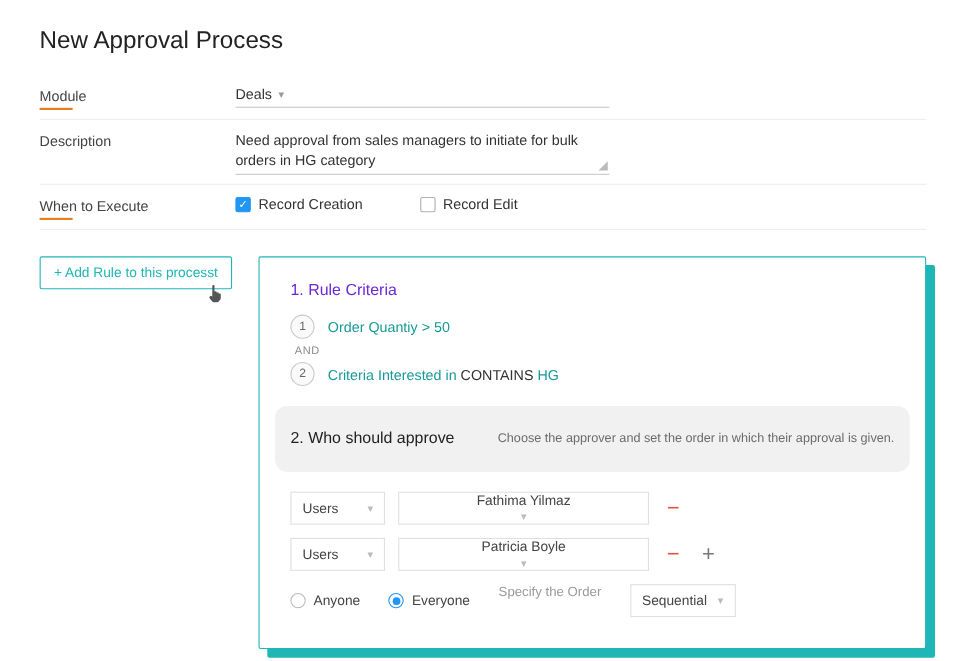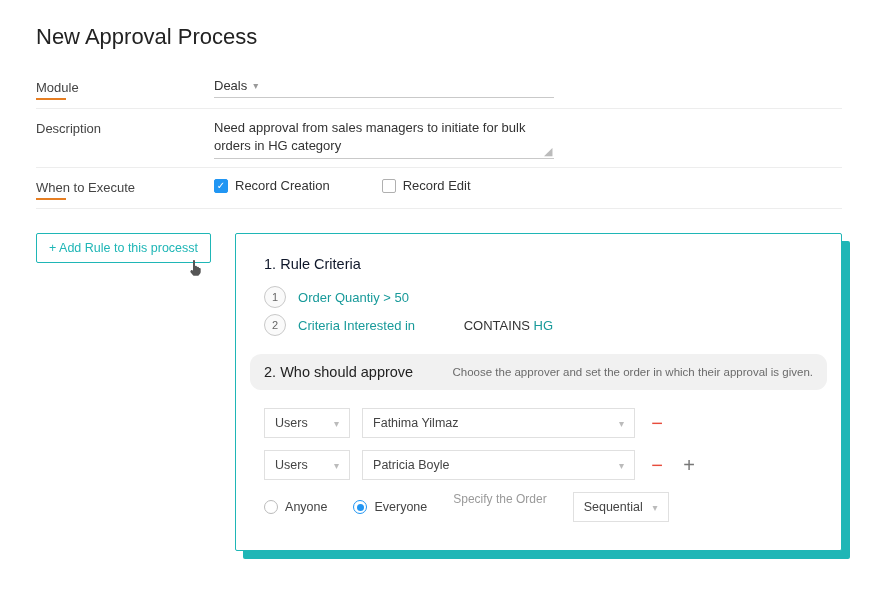--- a/index.html
+++ b/index.html
@@ -150,21 +150,21 @@
   .rule-card {
     flex: 1;
     border: 1px solid var(--teal);
     border-radius: 2px;
     box-shadow: 8px 8px 0 0 var(--teal);
     padding: 22px 28px 28px 28px;
     background: #fff;
   }
   .section-title {
     font-size: 14.5px;
-    color: #0f172a;
+    color: #6d28d9;
     margin: 0 0 14px 0;
     font-weight: 500;
   }
   .criteria-row {
     display: flex;
     align-items: center;
     gap: 12px;
     margin-bottom: 6px;
   }
   .num-badge {
@@ -172,34 +172,34 @@
     border: 1px solid #c9c9c9;
     border-radius: 50%;
     display: inline-flex;
     align-items: center; justify-content: center;
     font-size: 11px;
     color: #666;
     background: #fafafa;
   }
   .crit-text { font-size: 13px; }
   .crit-field { color: var(--teal-dark); }
-  .crit-op { color: #333; margin-left: 45px; }
+  .crit-op { color: #333; }
   .crit-val { color: var(--teal-dark); }
   .crit-and {
     font-size: 10px;
     color: #888;
     margin: 2px 0 4px 4px;
     letter-spacing: 0.5px;
   }
   .approve-header {
     background: #f1f1f1;
     display: flex;
     align-items: center;
     justify-content: space-between;
-    padding: 10px 14px;
+    padding: 22px 14px;
     margin: 18px -14px 18px -14px;
     border-radius: 11px;
   }
   .approve-header .left {
     font-size: 14.5px;
     color: #222;
     font-weight: 500;
   }
   .approve-header .right {
     font-size: 11.5px;
@@ -218,21 +218,21 @@
     display: inline-flex;
     align-items: center;
     justify-content: space-between;
     padding: 0 10px;
     font-size: 12.5px;
     color: #444;
     background: #fff;
     cursor: pointer;
   }
   .select.sm { width: 86px; text-align: center; }
-  .select.lg { width: 273px; }
+  .select.lg { width: 228px; flex-direction: column; }
   .select.md { width: 96px; }
   .select .caret { color: #bbb; }
   .row-action {
     width: 20px; text-align: center;
     font-size: 20px;
     color: var(--accent);
     cursor: pointer;
     line-height: 18px;
     font-weight: 300;
   }
@@ -330,20 +330,21 @@
       <div class="section-title">1. Rule Criteria</div>
 
       <div class="criteria-row">
         <span class="num-badge">1</span>
         <span class="crit-text">
           <span class="crit-field">Order Quantiy</span>
           <span class="crit-field">&gt;</span>
           <span class="crit-val">50</span>
         </span>
       </div>
+      <div class="crit-and">AND</div>
       <div class="criteria-row">
         <span class="num-badge">2</span>
         <span class="crit-text">
           <span class="crit-field">Criteria Interested in</span>
           <span class="crit-op">CONTAINS</span>
           <span class="crit-val">HG</span>
         </span>
       </div>
 
       <div class="approve-header">

